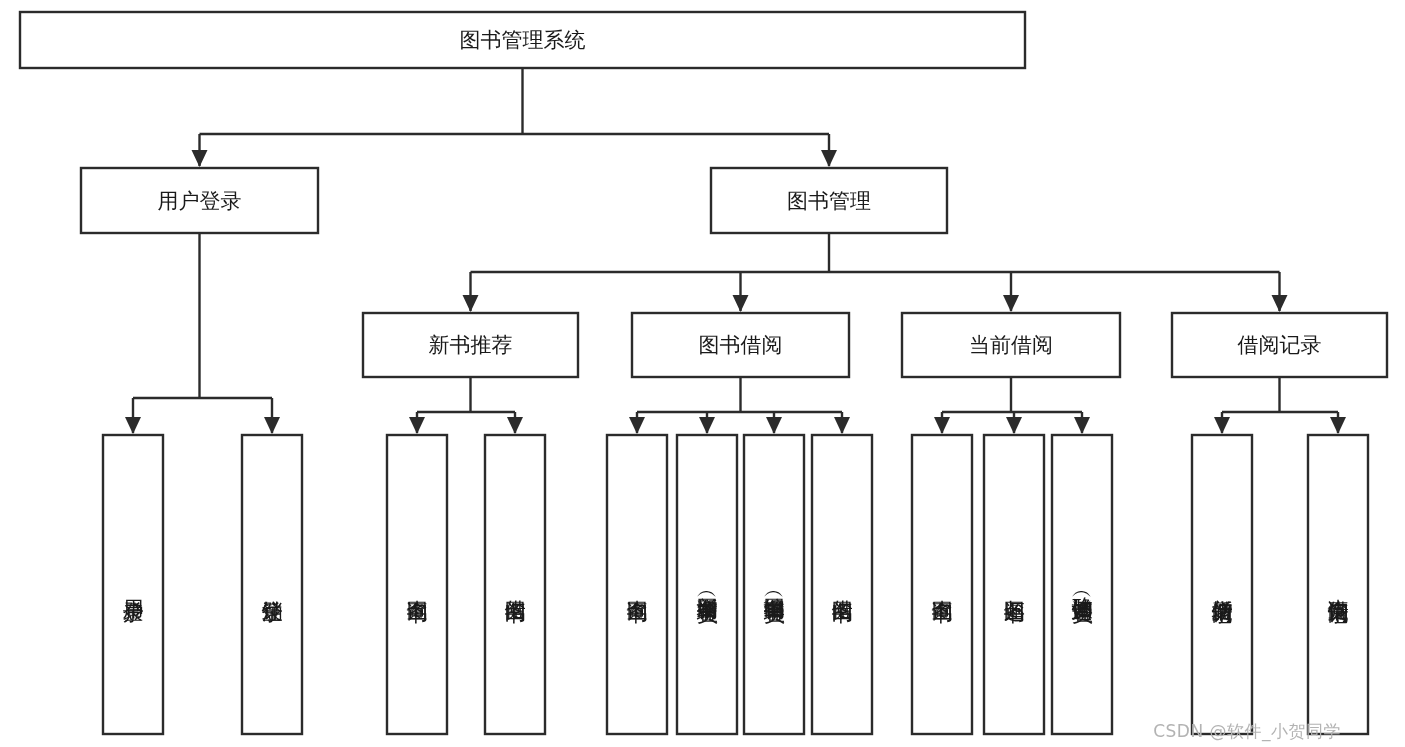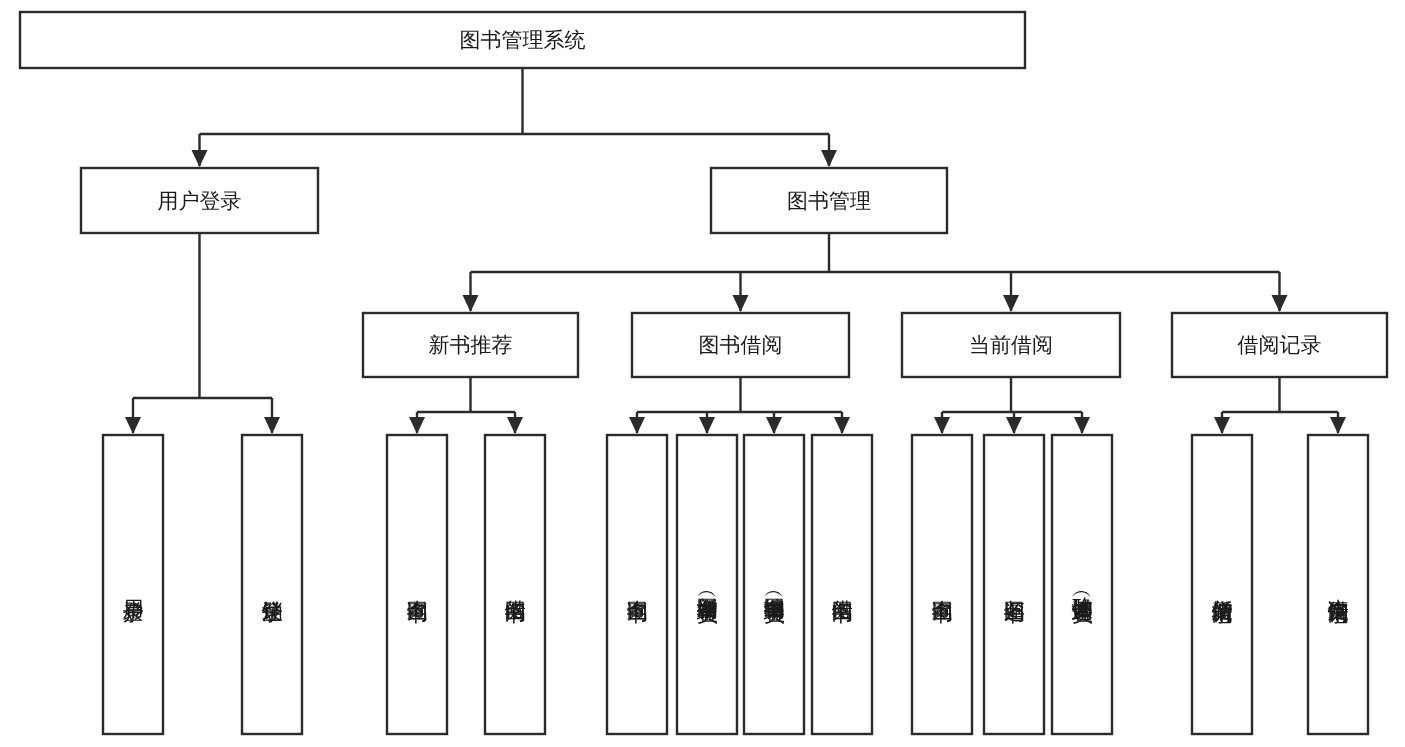--- a/index.html
+++ b/index.html
@@ -211,13 +211,14 @@
       <div class="leaf-label" style="left: 677px; top: 435px; width: 60px; height: 299px;">新增图书（管理员）</div>
       <div class="leaf-label" style="left: 744px; top: 435px; width: 60px; height: 299px;">编辑图书（管理员）</div>
       <div class="leaf-label" style="left: 812px; top: 435px; width: 60px; height: 299px;">借阅图书</div>
       <div class="leaf-label" style="left: 912px; top: 435px; width: 60px; height: 299px;">查询图书</div>
       <div class="leaf-label" style="left: 984px; top: 435px; width: 60px; height: 299px;">归还图书</div>
       <div class="leaf-label" style="left: 1052px; top: 435px; width: 60px; height: 299px;">确认归还（管理员）</div>
       <div class="leaf-label" style="left: 1192px; top: 435px; width: 60px; height: 299px;">新增借阅记录</div>
       <div class="leaf-label" style="left: 1308px; top: 435px; width: 60px; height: 299px;">查询借阅记录</div>
     </div>
 
+  <div id="watermark">CSDN @软件_小贺同学</div>
 </div>
 
 </body></html>

